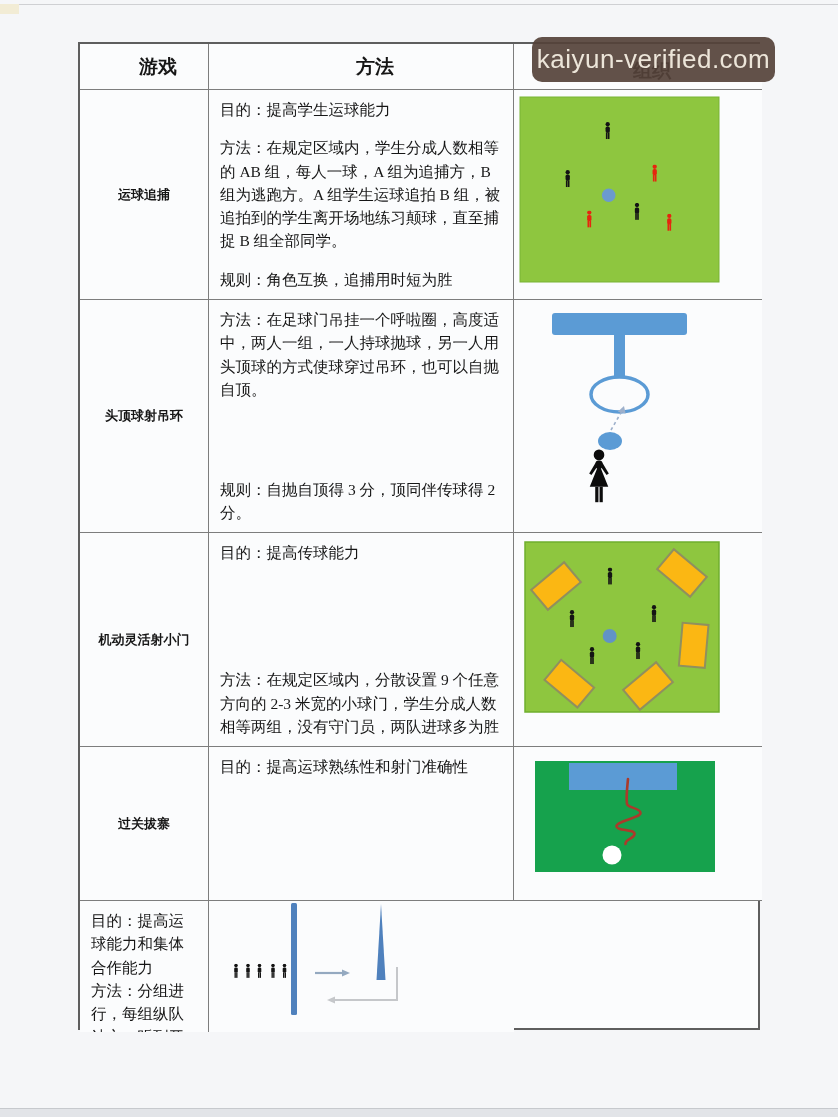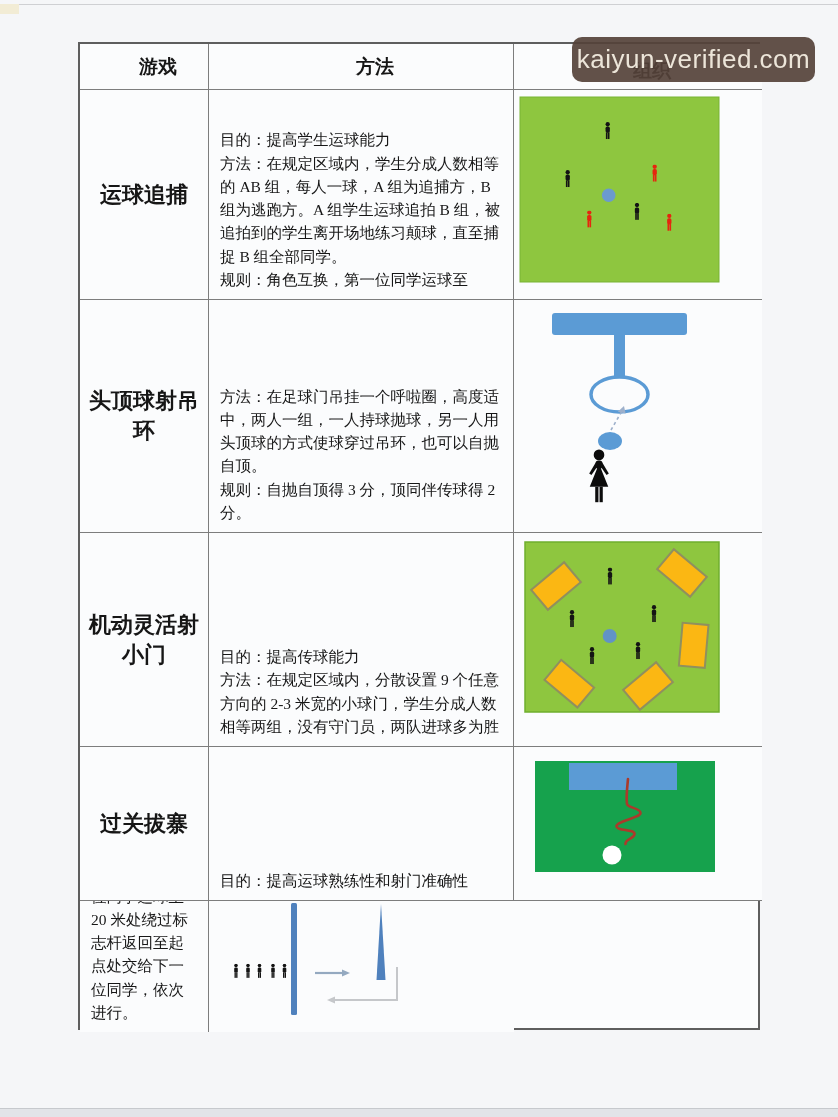--- a/index.html
+++ b/index.html
@@ -13,28 +13,28 @@
   .games-table{position:absolute;left:78px;top:42px;width:682px;height:988px;
         display:grid;grid-template-columns:129px 305px 248px;
         grid-template-rows:46px 210px 233px 214px 154px 131px;
         border:2px solid #5e5e5e;box-sizing:border-box;background:#fbfcfd;}
   .cell{border-right:1px solid #7d7d7d;border-bottom:1px solid #7d7d7d;box-sizing:border-box;
         background:#fbfcfd;overflow:hidden;}
   .cell.last-col{border-right:none;}
   .cell.last-row{border-bottom:none;}
   .hdr{display:flex;align-items:center;justify-content:center;font-weight:bold;font-size:19px;padding-left:28px;}
   .hdr.org{padding-top:14px;box-sizing:border-box;align-items:flex-start;}
-  .game-name{display:flex;align-items:center;justify-content:center;font-weight:bold;font-size:22px;text-align:center;}
-  .method{display:flex;flex-direction:column;justify-content:flex-end;padding:8px 11px;
+  .game-name{display:flex;align-items:center;justify-content:center;font-weight:bold;font-size:13px;text-align:center;}
+  .method{display:flex;flex-direction:column;justify-content:space-between;padding:8px 11px;
         font-family:"Liberation Serif","DejaVu Serif",serif;font-size:15.5px;line-height:1.5;}
   .method div{margin:0;}
   .diagram{position:relative;}
   .diagram svg{position:absolute;left:0;top:0;}
 
-  .watermark{position:absolute;left:572px;top:37px;width:243px;height:45px;border-radius:10px;
+  .watermark{position:absolute;left:532px;top:37px;width:243px;height:45px;border-radius:10px;
         background:rgba(85,66,57,0.92);display:flex;align-items:center;justify-content:center;
         color:#ece5d9;font-size:26px;letter-spacing:0.5px;}
 </style>
 </head>
 <body>
 
 <svg width="0" height="0" style="position:absolute" aria-hidden="true">
   <defs>
     <symbol id="person-icon" viewBox="0 0 10 22">
       <circle cx="5" cy="2.4" r="2.4"></circle>
@@ -69,21 +69,21 @@
     <div class="cell hdr org last-col">
       <span>组织</span>
     </div>
 
     <div class="cell game-name">
       <span>运球追捕</span>
     </div>
     <div class="cell method">
       <div>目的：提高学生运球能力</div>
       <div>方法：在规定区域内，学生分成人数相等的 AB 组，每人一球，A 组为追捕方，B 组为逃跑方。A 组学生运球追拍 B 组，被追拍到的学生离开场地练习颠球，直至捕捉 B 组全部同学。</div>
-      <div>规则：角色互换，第一位同学运球至</div>
+      <div>规则：角色互换，追捕用时短为胜</div>
     </div>
     <div class="cell diagram last-col">
       <svg width="248" height="210" viewBox="0 0 248 210">
         <rect x="6" y="7" width="199" height="185" fill="#8ec63f" stroke="#79b335" stroke-width="1"></rect>
         <use href="#person-icon" x="89.2" y="32.1" width="9" height="19.8" fill="#141414"></use>
         <use href="#person-icon" x="49.2" y="80.1" width="9" height="19.8" fill="#141414"></use>
         <use href="#person-icon" x="136.2" y="74.6" width="9" height="19.8" fill="#e6250f"></use>
         <circle cx="94.7" cy="105.3" r="6.8" fill="#6b9ace"></circle>
         <use href="#person-icon" x="118.5" y="112.9" width="9" height="19.8" fill="#141414"></use>
         <use href="#person-icon" x="70.8" y="120.4" width="9" height="19.8" fill="#e6250f"></use>

